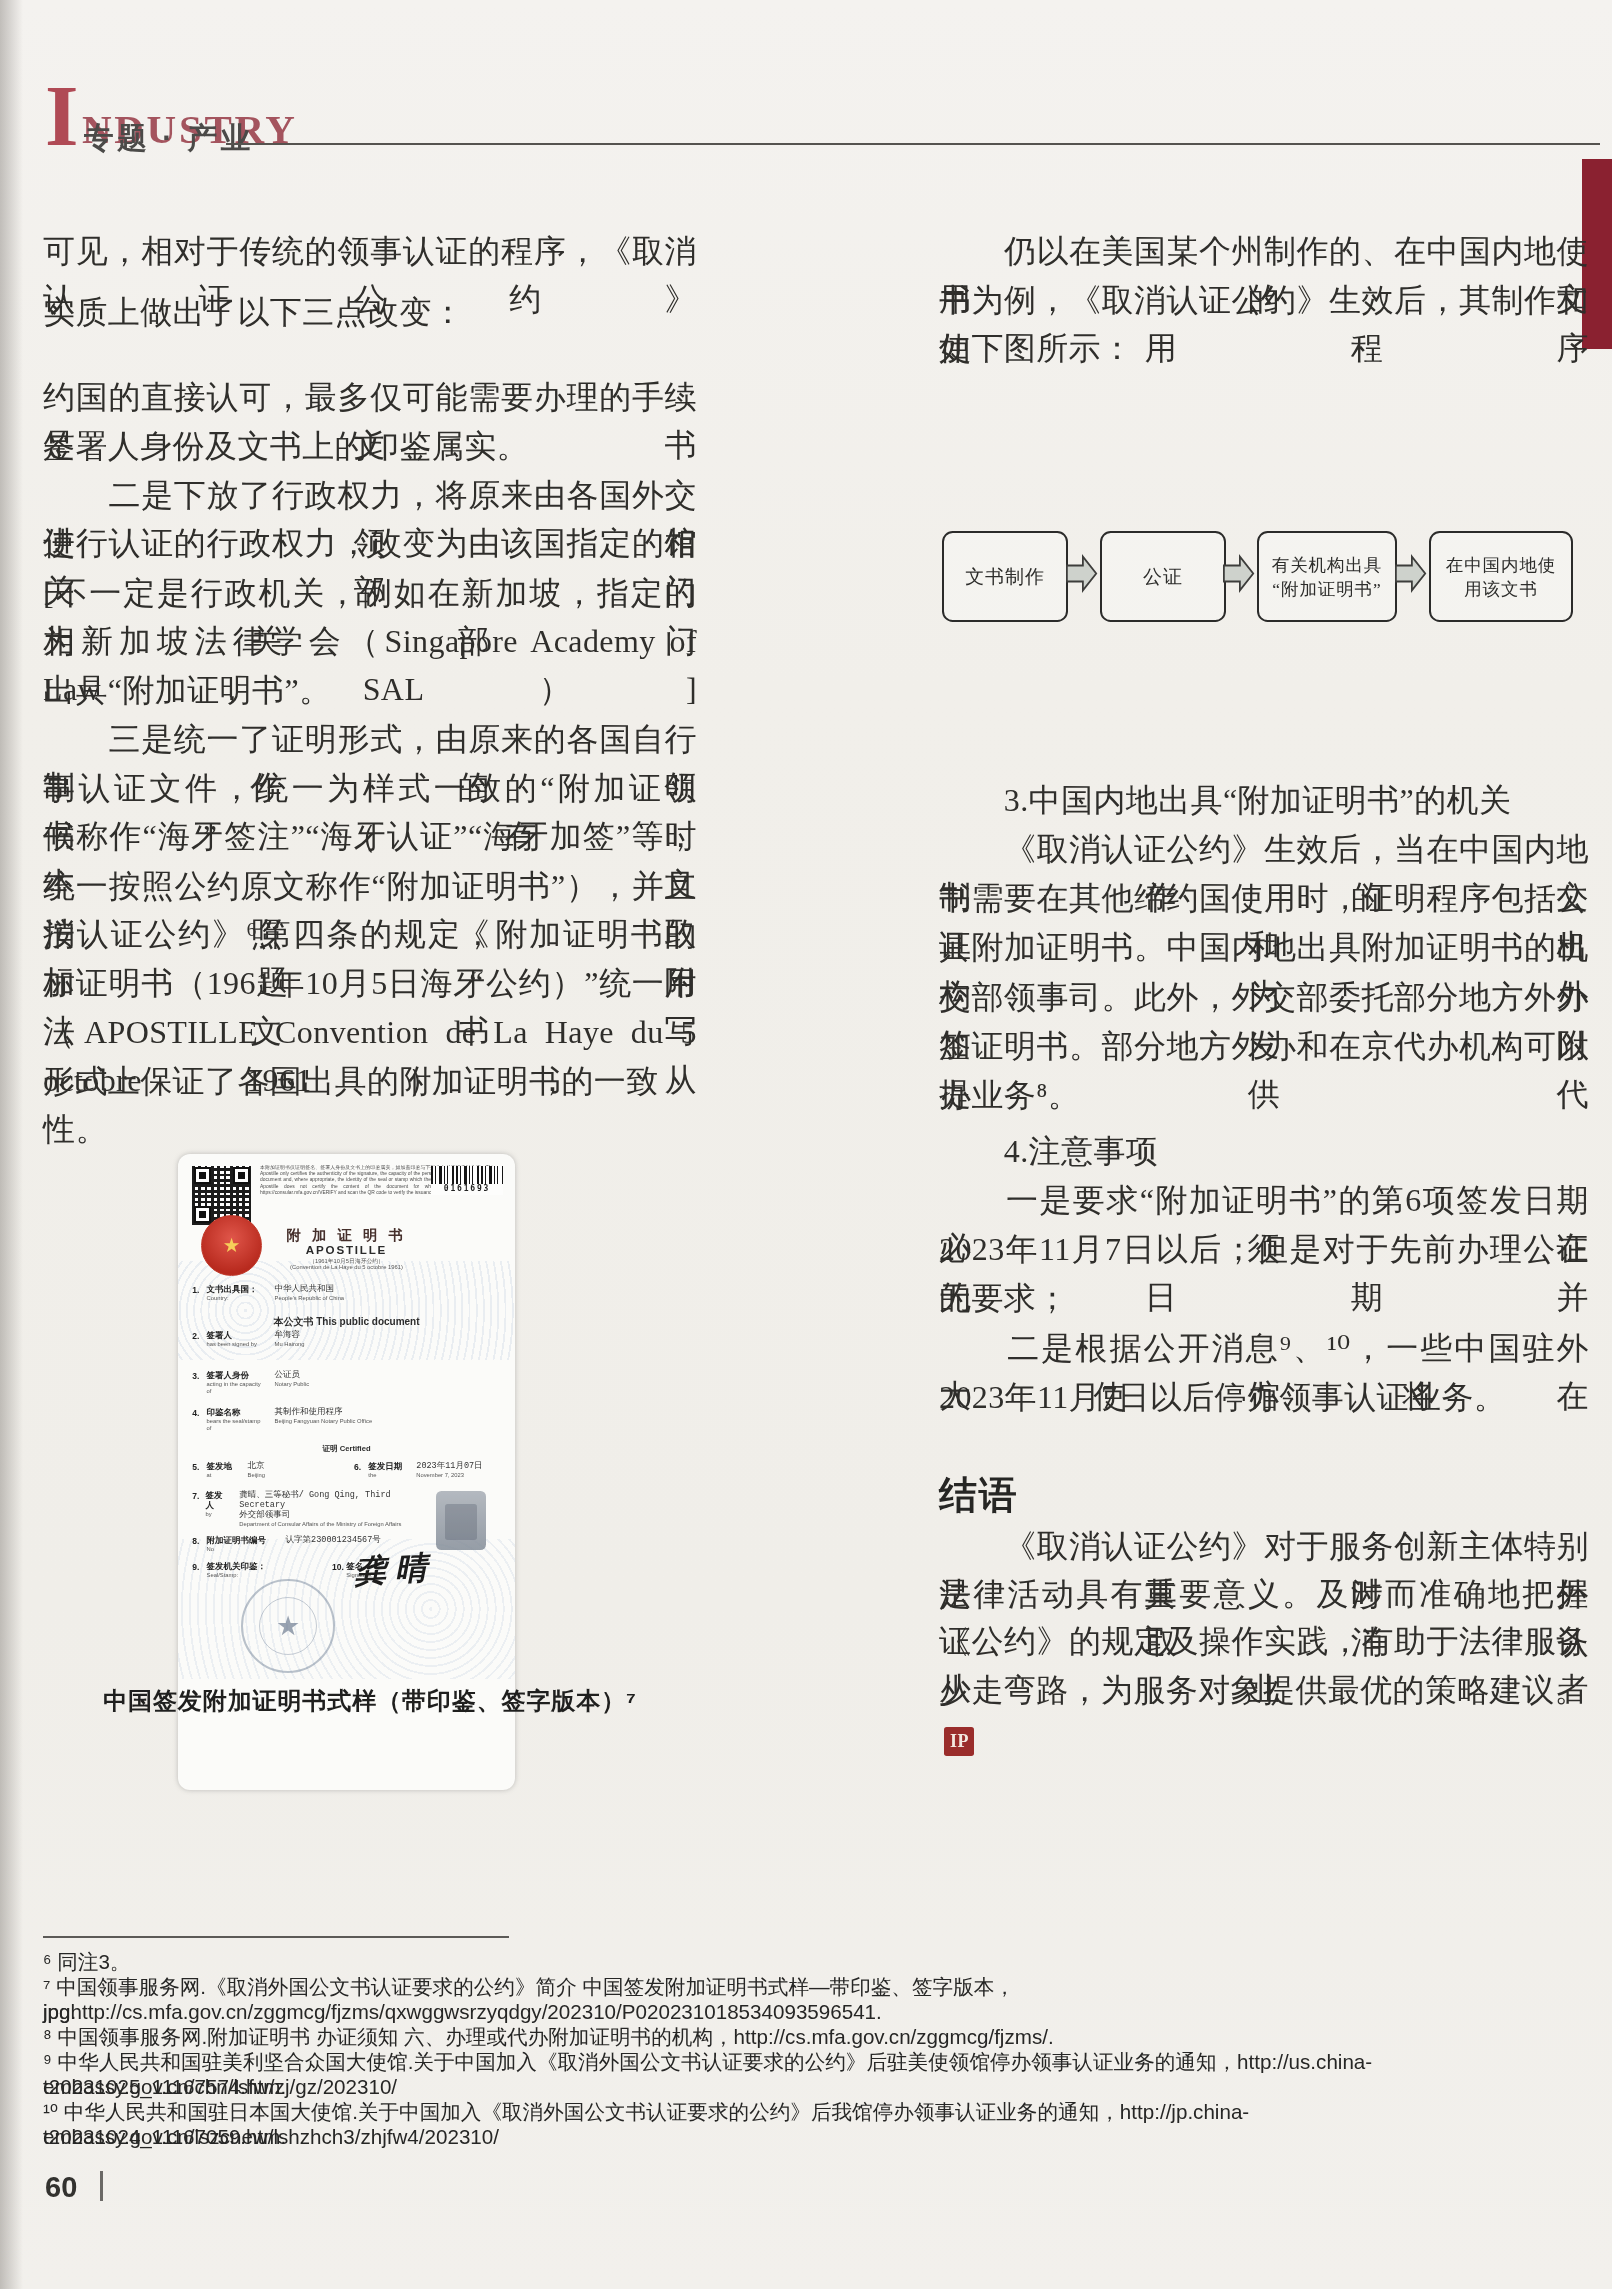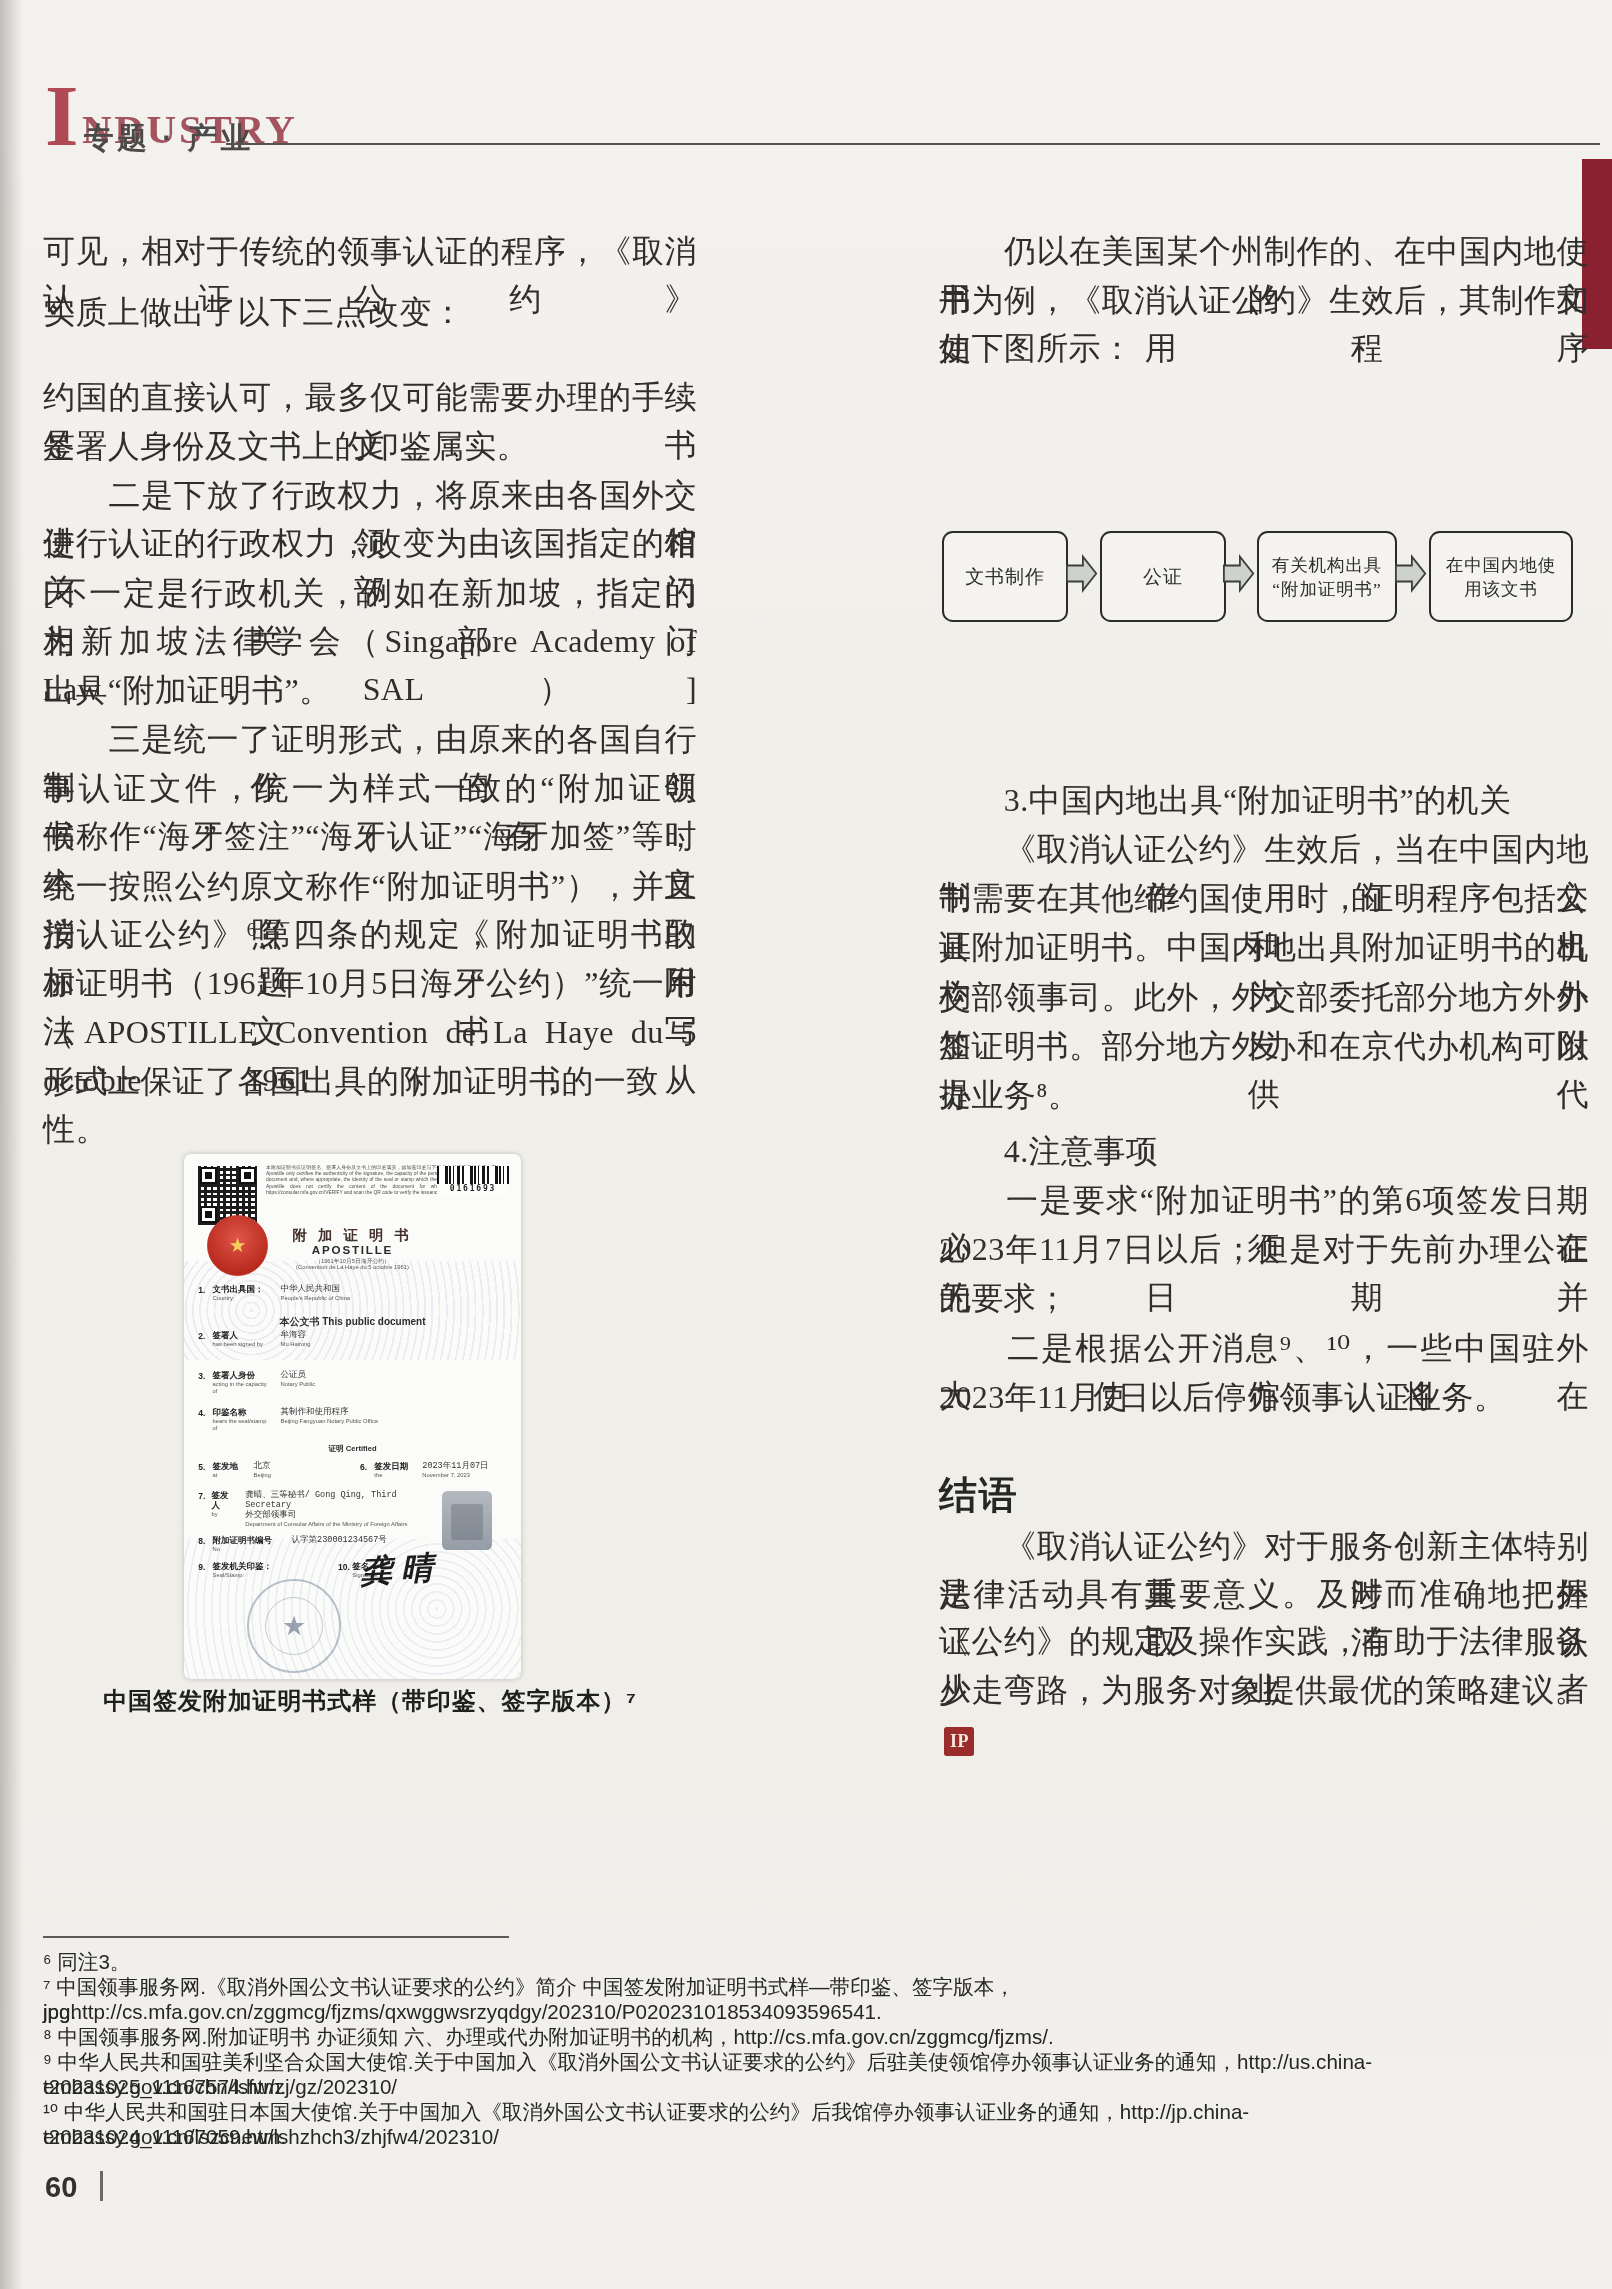--- a/index.html
+++ b/index.html
@@ -23,22 +23,22 @@
   .h2{font-family:"Liberation Sans","DejaVu Sans",sans-serif;font-weight:bold;font-size:38px;color:#262624;letter-spacing:1.8px;}
   .ipmark{display:inline-block;vertical-align:middle;margin-left:5.4px;width:30px;height:29px;line-height:29px;
     background:#9a2d2b;color:#f3e9e0;text-align:center;font-size:18px;font-weight:bold;
     font-family:"Liberation Serif",serif;border-radius:2.7px;}
   
   .fbox{position:absolute;top:531px;height:87px;border:2.7px solid #2b2b2a;border-radius:10.7px;
     display:flex;flex-direction:column;align-items:center;justify-content:center;
     font-size:19px;color:#2d2d2b;line-height:24px;letter-spacing:0.9px;background:rgba(255,255,255,.25);}
   .farrow{position:absolute;top:553px;width:32px;height:41px;}
   
-  #cert{position:absolute;left:184px;top:1154px;width:337px;height:525px;background:#fbfbf9;
-    border-radius:7px;box-shadow:0 0 5.4px rgba(90,90,90,.35);
+  #cert{position:absolute;left:178px;top:1154px;width:337px;height:636px;background:#fbfbf9;
+    border-radius:12px;box-shadow:0 0 5.4px rgba(90,90,90,.35);
     font-family:"Liberation Sans","DejaVu Sans",sans-serif;overflow:hidden;}
   .band{position:absolute;left:0;right:0;pointer-events:none;
     background:repeating-radial-gradient(circle at 20% 50%,rgba(140,165,200,.16) 0 1.8px,transparent 1.8px 7.2px);}
   #qr{position:absolute;left:14.3px;top:11.6px;width:59px;height:59px;background-color:#fff;
     background-image:repeating-linear-gradient(0deg,#1c1c1c 0 2.7px,transparent 2.7px 5.4px),
                      repeating-linear-gradient(90deg,#1c1c1c 0 2.7px,#fff 2.7px 6.3px);}
   .qr-eye{position:absolute;width:12.5px;height:12.5px;border:2.7px solid #111;background:#fff;}
   .qr-eye::after{content:"";position:absolute;left:2.7px;top:2.7px;width:7.2px;height:7.2px;background:#111;}
   #fineprint{position:absolute;left:82px;top:10.7px;width:235px;font-size:4.9px;line-height:6.3px;color:#4c4c4c;text-align:justify;}
   #barcode{position:absolute;left:253px;top:11.6px;width:72px;height:29px;background:#fdfdfc;z-index:2;}

